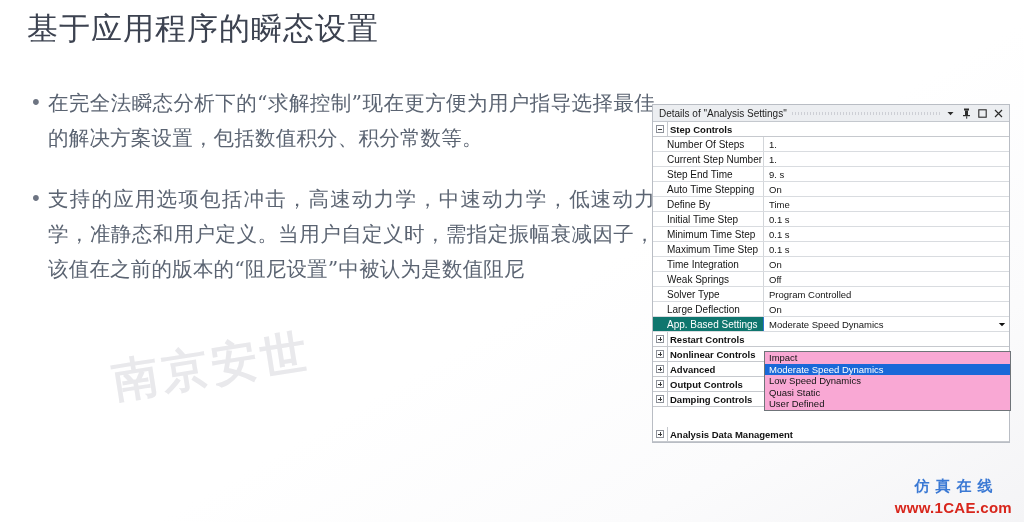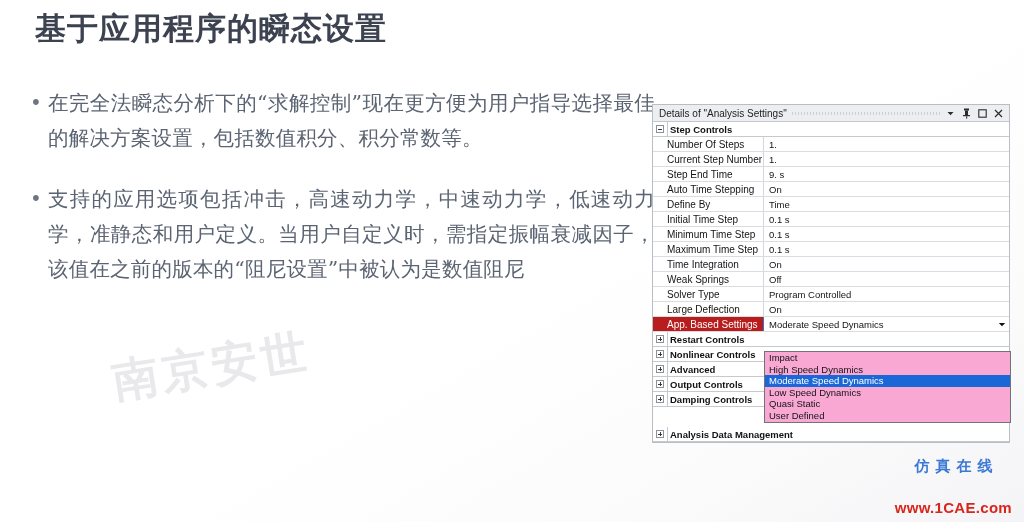--- a/index.html
+++ b/index.html
@@ -39,25 +39,24 @@
     pointer-events: none;
   }
 
   
   .slide-title {
     position: absolute;
     left: 27px;
     top: 8px;
     font-family: "DejaVu Serif", serif;
     font-size: 31px;
-    font-weight: 700;
+    font-weight: 400;
     color: #3c4250;
     letter-spacing: 1px;
     white-space: nowrap;
-    margin-left: 8px;
   }
 
   
   .bullets {
     position: absolute;
     left: 30px;
     top: 86px;
     width: 625px;
   }
   .bullet-row {
@@ -224,21 +223,21 @@
     border-left: 1px solid #d3d6da;
     box-sizing: border-box;
     font-size: 9.5px;
     color: #141414;
     white-space: nowrap;
     overflow: hidden;
   }
 
   
   .row.selected .prop-name {
-    background: #b91c1c;
+    background: #0f766e;
     color: #ffffff;
     padding-left: 14px;
   }
   .row.selected .prop-value {
     background: #ffffff;
     border-left: 1px solid #2f74d0;
     position: relative;
     padding-right: 14px;
   }
   .combo-arrow {
@@ -297,21 +296,20 @@
     line-height: 22px;
     text-indent: 6px;
   }
   .logo-url {
     font-family: "Liberation Sans", sans-serif;
     font-size: 15px;
     font-weight: 700;
     color: #d8261c;
     letter-spacing: 0.3px;
     line-height: 17px;
-    margin-top: 20px;
   }
 </style>
 </head>
 <body>
 
 <div class="slide">
 
   <div class="watermark-center">南京安世</div>
 
   <div class="slide-title">基于应用程序的瞬态设置</div>
@@ -463,21 +461,20 @@
       <div class="row group">
         <span class="expander">
             <span class="expander-box plus"></span>
           </span>
         <span class="group-label">Analysis Data Management</span>
       </div>
     </div>
 
     <div class="dropdown-list">
       <div class="dd-item">Impact</div>
-      <div class="dd-item">High Speed Dynamics</div>
       <div class="dd-item active">Moderate Speed Dynamics</div>
       <div class="dd-item">Low Speed Dynamics</div>
       <div class="dd-item">Quasi Static</div>
       <div class="dd-item">User Defined</div>
     </div>
 
   </div>
 
   <div class="logo">
     <div class="logo-cn">仿真在线</div>

